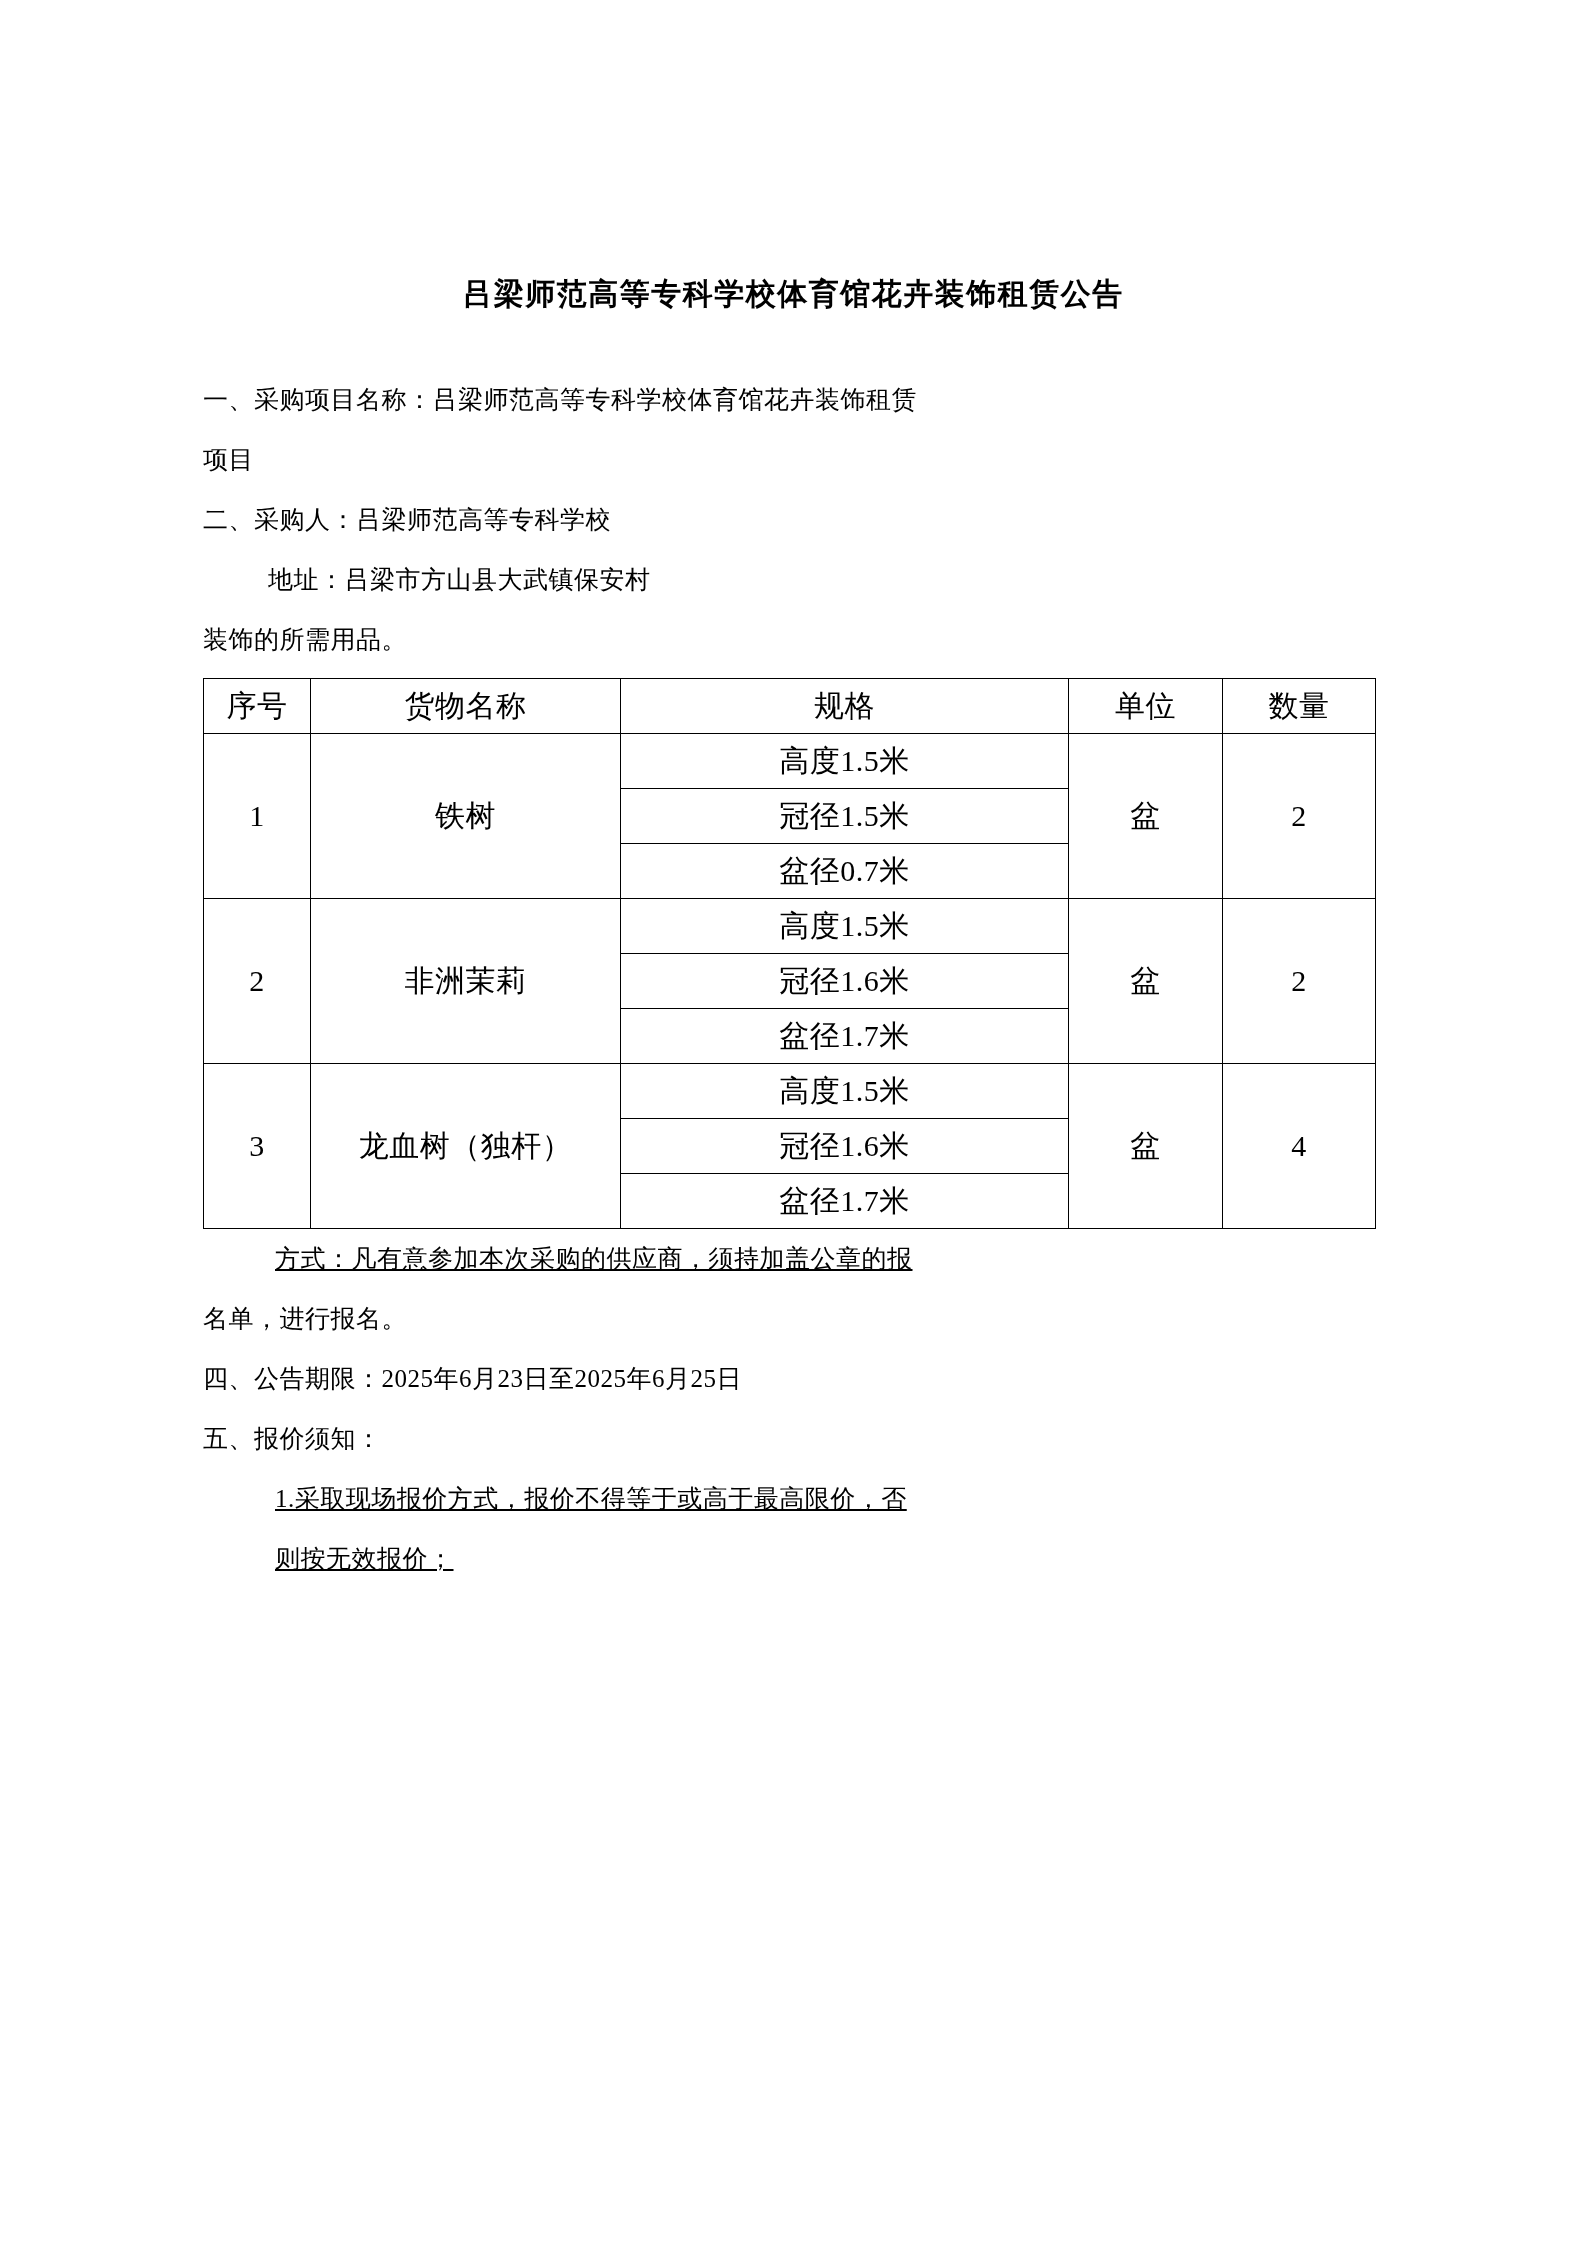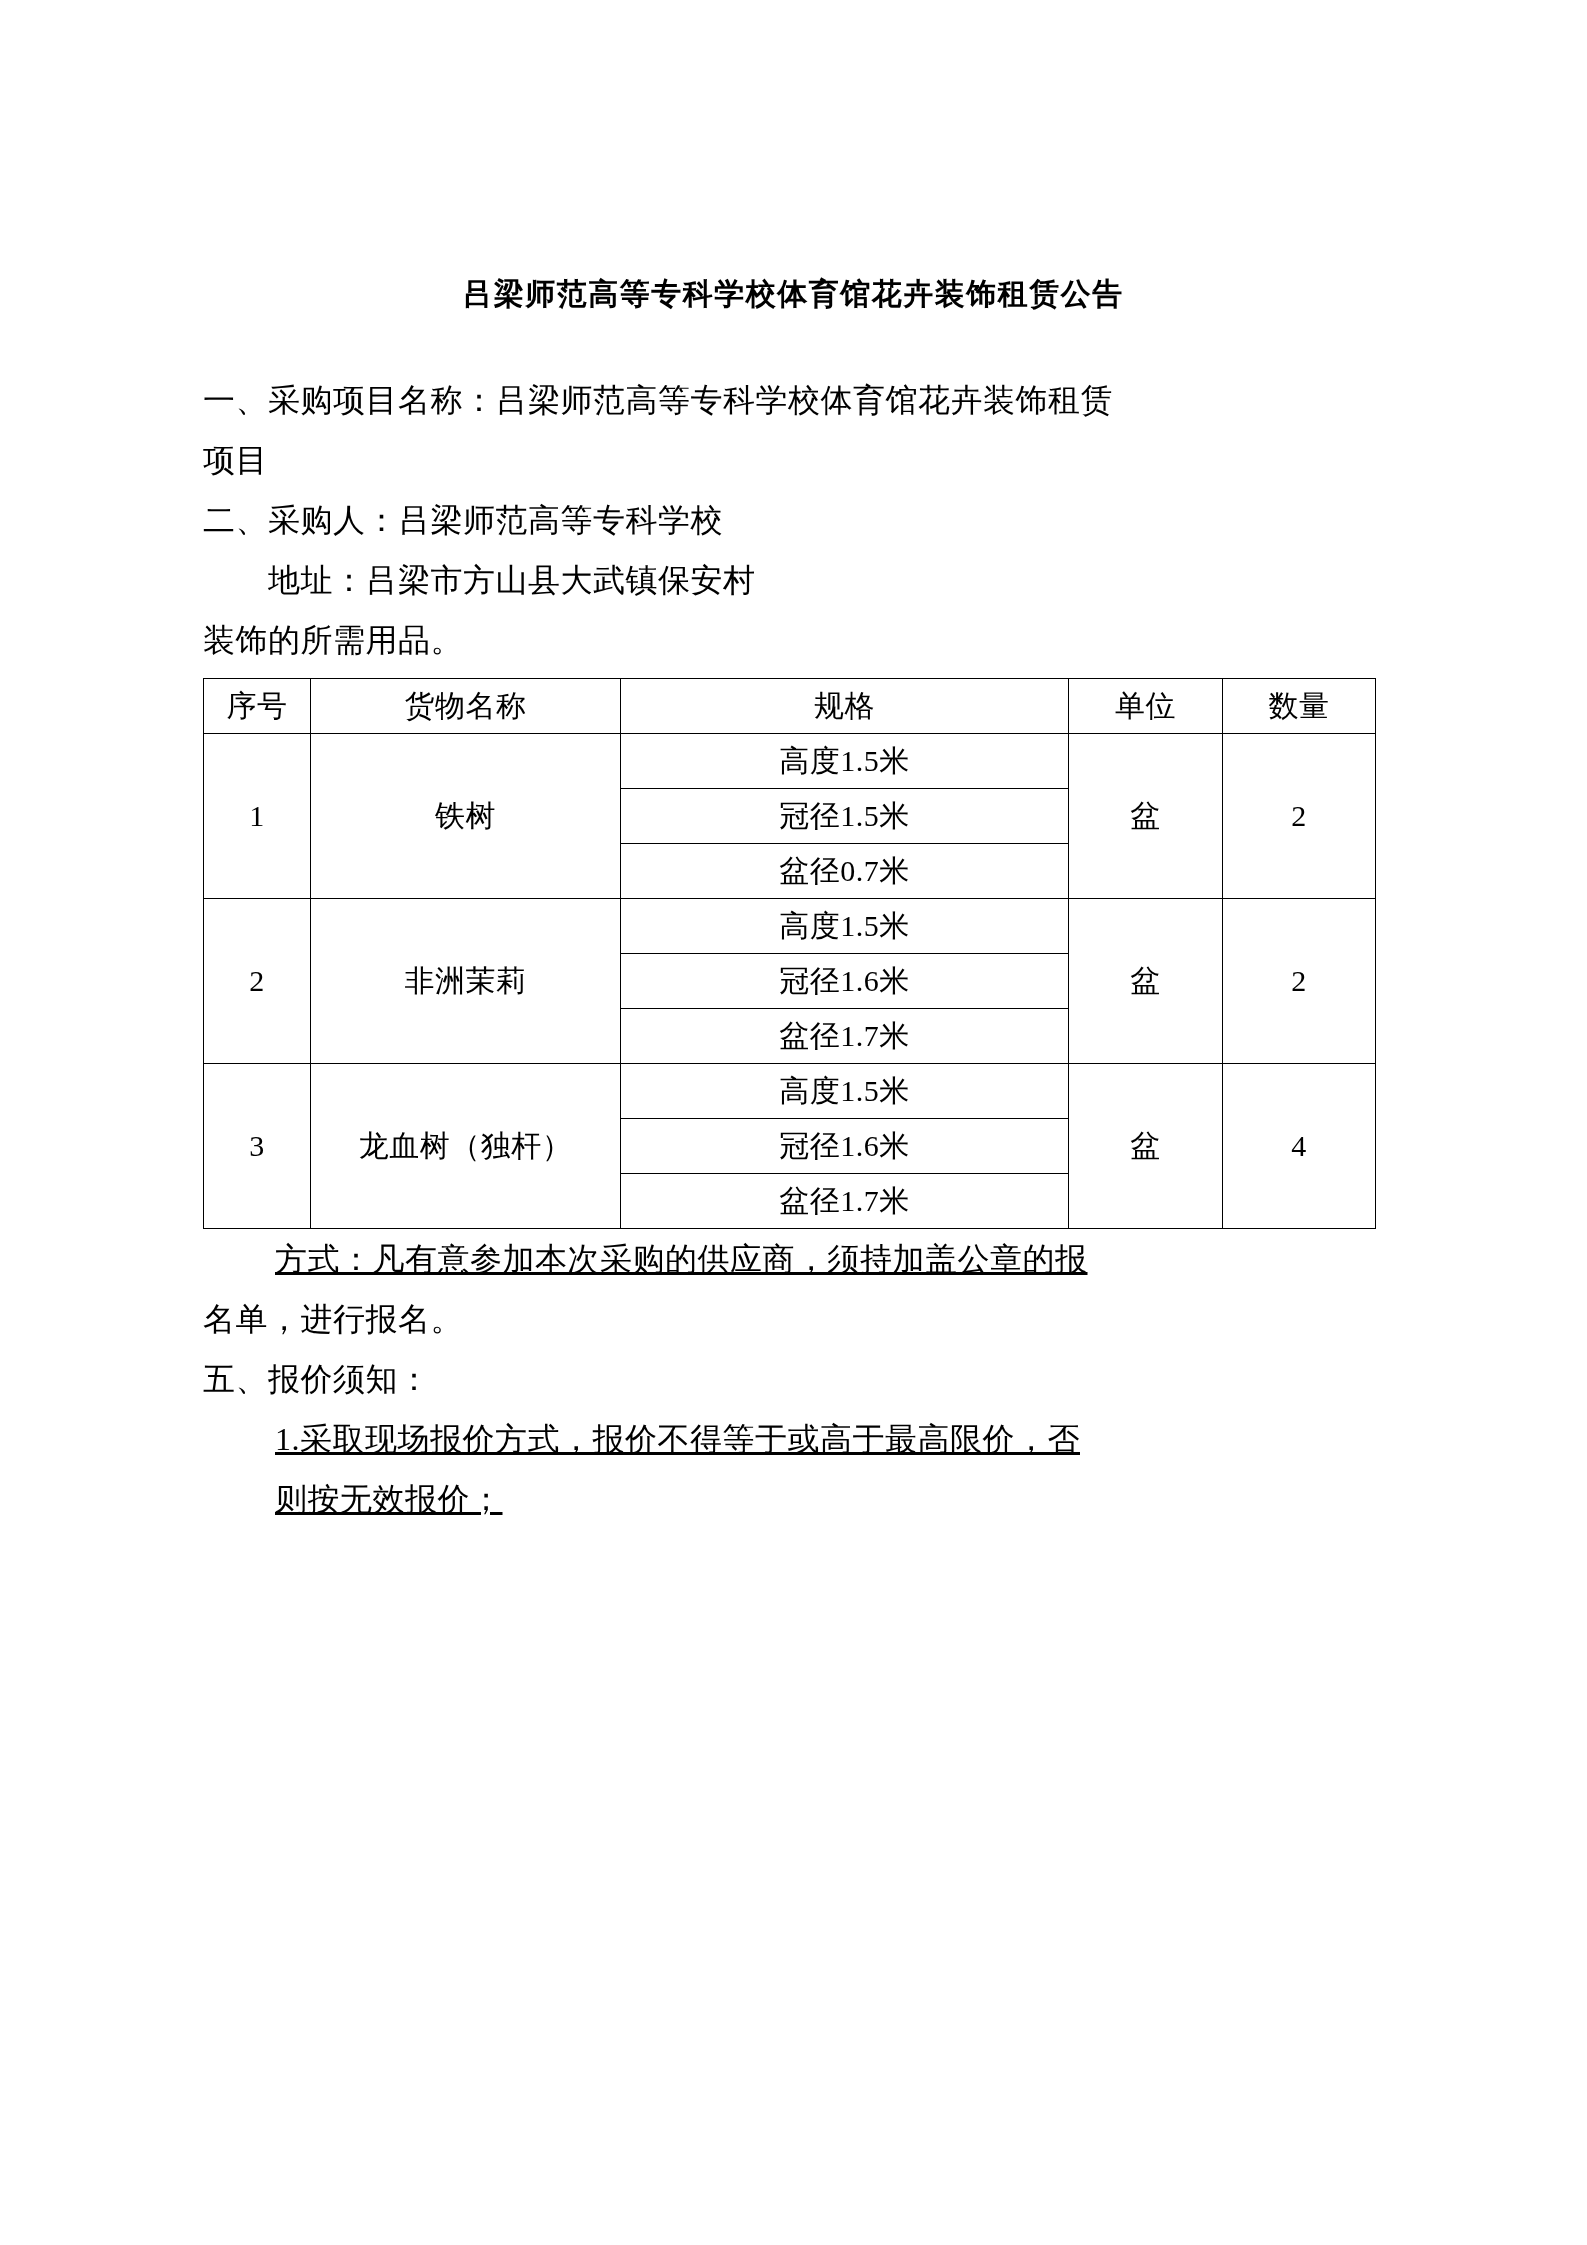--- a/index.html
+++ b/index.html
@@ -36,21 +36,21 @@
     text-align: center;
     font-size: 30px;
     font-weight: bold;
     letter-spacing: 1.5px;
     line-height: 1.2;
     font-family: "Liberation Serif", "DejaVu Serif", serif;
   }
 
   
   .para {
-    font-size: 32px;
+    font-size: 25px;
     line-height: 60px;
     letter-spacing: 0.5px;
     margin: 0;
     text-align: justify;
     text-justify: inter-ideograph;
     font-family: "Liberation Serif", "DejaVu Serif", serif;
   }
   .spacer-after-title { height: 58px; }
   .para-indent-0 { text-indent: 0; }
   .para-indent-2 { text-indent: 65px; }
@@ -179,20 +179,23 @@
     </div>
 
 
     <p class="para para-indent-2b">
       <span>方式：凡有意参加本次采购的供应商，须持加盖公章的报</span>
     </p>
     <p class="para para-indent-0">
       <span>名单，进行报名。</span>
     </p>
 
+    <p class="para para-indent-0 nowrap-line">
+      <span>四、公告期限：2025年6月23日至2025年6月25日</span>
+    </p>
 
     <p class="para para-indent-0">
       <span>五、报价须知：</span>
     </p>
 
     <p class="para para-indent-2b">
       <span>1.采取现场报价方式，报价不得等于或高于最高限价，否</span>
     </p>
     <p class="para para-indent-2b">
       <span>则按无效报价；</span>

